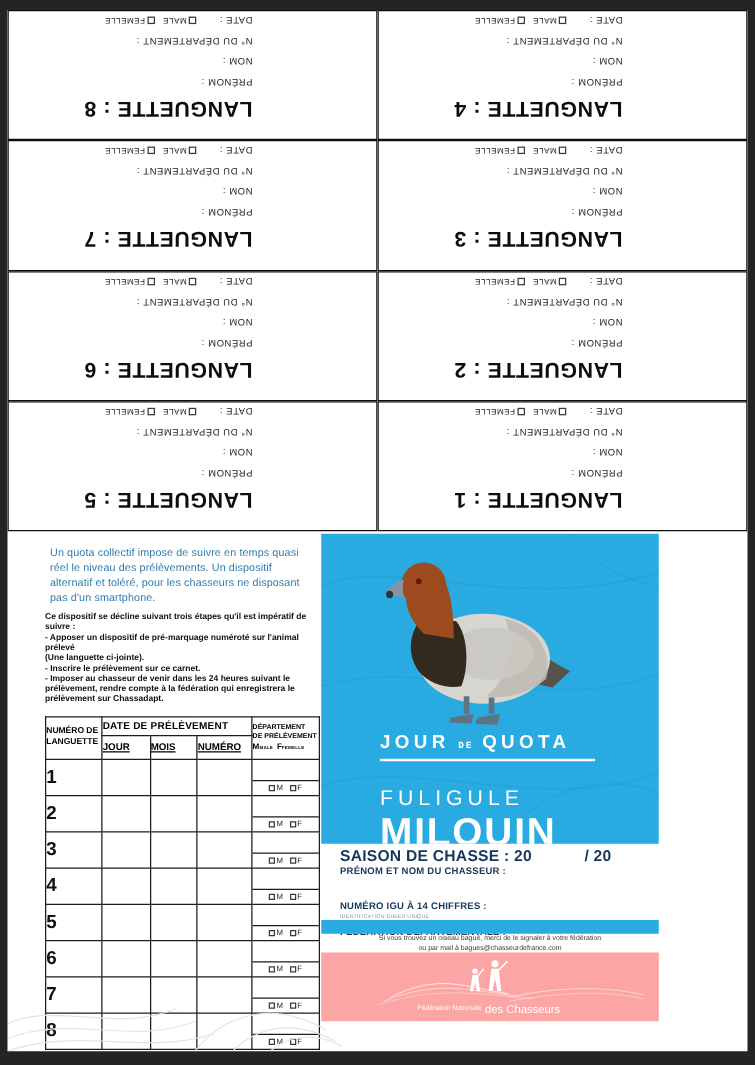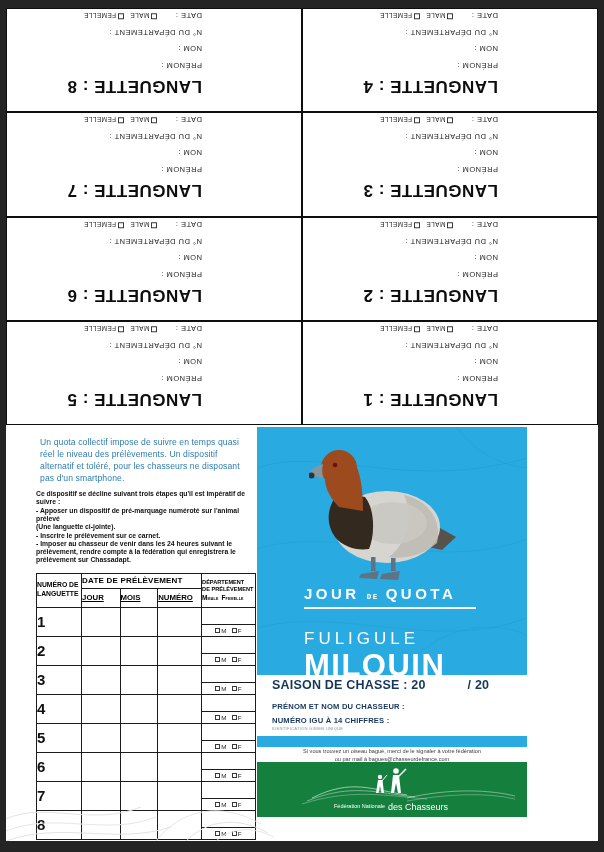--- a/index.html
+++ b/index.html
@@ -92,29 +92,29 @@
   }
   .suivi-de { font-size: 7.5px; letter-spacing: 1.5px; margin: 0 7px; font-family: Liberation Mono, monospace; }
   .fuligule { font-size: 17px; font-weight: normal; letter-spacing: 4px; margin-top: 20px; }
   .milouin  { font-size: 31px; font-weight: bold; letter-spacing: 1.5px; margin-top: -1px; }
 
   
   .form-area { position: absolute; left: 16px; top: 253px; width: 256px; color: #16365c; }
   .saison { font-size: 12.5px; font-weight: bold; letter-spacing: 0.2px; display: flex; }
   .saison .slash { margin-left: 30px; padding-left: 12px; }
   .f-label { font-size: 7.6px; font-weight: bold; letter-spacing: 0.2px; }
-  .l1 { margin-top: 10px; }
-  .l2 { margin-top: 5px; }
+  .l1 { }
+  .l2 { margin-top: 19px; }
   .igu-note { font-size: 4.2px; color: #8598ab; letter-spacing: 0.2px; margin-top: 1px; }
   .l3 { margin-top: 6px; }
 
   .thin-bar { position: absolute; left: 1px; top: 311px; width: 270px; height: 11px; background: #29abe2; }
   .ring-note { position: absolute; left: 1px; top: 322px; width: 270px; text-align: center;
                font-size: 5.6px; line-height: 1.45; color: #3c3c3c; }
-  .logo-block { position: absolute; left: 1px; top: 337px; width: 270px; height: 55px; background: #15803d; overflow: hidden; }
+  .logo-block { position: absolute; left: 1px; top: 337px; width: 270px; height: 55px; background: #fca5a5; overflow: hidden; }
 </style>
 </head>
 <body>
 
 <div class="page">
 
   <div class="slips">
 
     <div class="slip">
       <div class="slip-inner">

